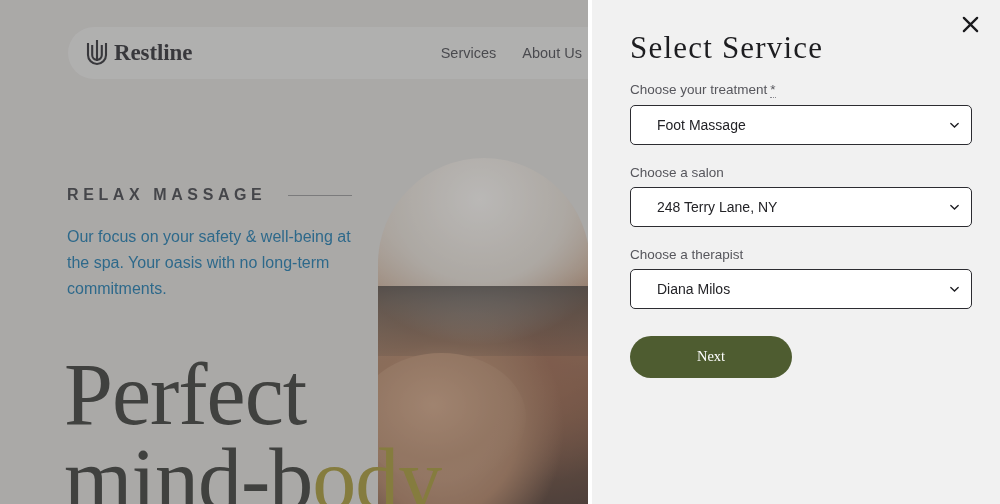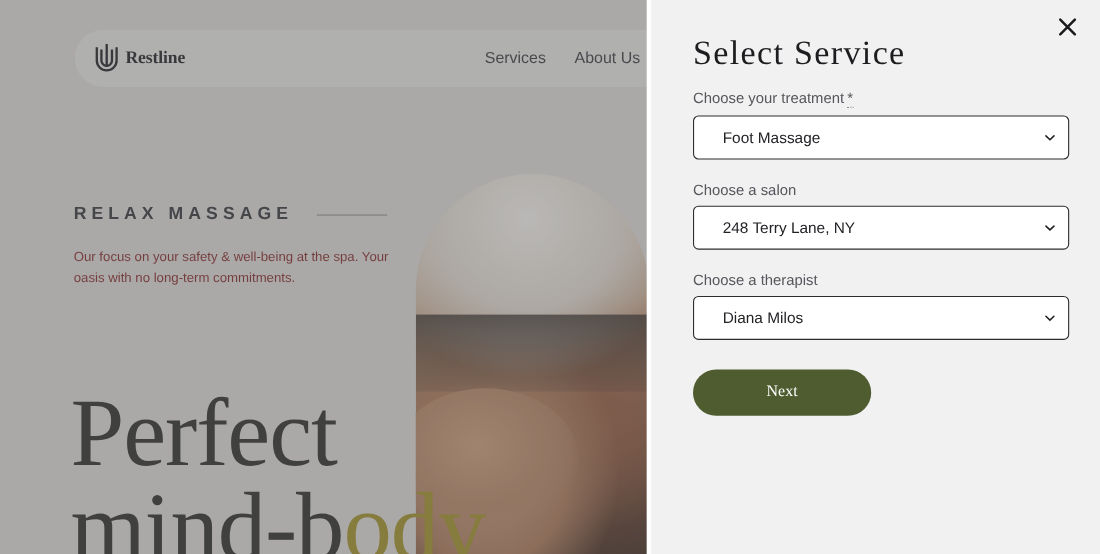--- a/index.html
+++ b/index.html
@@ -14,42 +14,42 @@
   .site { position:absolute; inset:0; background:#d9d7d3; }
 
   .site-header {
     position:absolute; left:68px; top:27px; width:600px; height:52px;
     background:rgba(255,255,255,0.30); border-radius:26px;
     display:flex; align-items:center; padding:0 18px;
   }
   .logo-wrap { display:flex; align-items:center; gap:6px; }
   .logo-mark { width:22px; height:28px; display:block; }
   .logo-text {
-    font-family:"Liberation Serif", serif; font-size:16px; font-weight:700;
+    font-family:"Liberation Serif", serif; font-size:23px; font-weight:700;
     color:#15151a; letter-spacing:-.1px;text-align:center;
   }
   .nav { display:flex; align-items:center; gap:26px; margin-left:auto; }
   .nav-link {
     font-size:14.5px; color:#33343a; white-space:nowrap;
     display:flex; align-items:center; gap:4px; cursor:pointer;
   }
   .nav-chev { width:9px; height:9px; display:block; }
 
   .eyebrow-row {
     position:absolute; left:67px; top:186px;
     display:flex; align-items:center; gap:22px;
   }
   .eyebrow {
     font-size:16px; font-weight:700; letter-spacing:4.6px; color:#2c2d32;
   }
   .eyebrow-line { width:64px; height:1px; background:rgba(40,40,45,.45); }
 
   .lede {
     position:absolute; left:67px; top:224px; width:300px;
-    font-size:12px; line-height:1.62; color:#7f1d1d;
+    font-size:16px; line-height:1.62; color:#0369a1;
   }
 
   .display {
     position:absolute; left:64px; top:352px; width:560px;
     font-family:"Liberation Serif", serif; font-weight:400;
     font-size:88px; line-height:.97; color:#24251f; letter-spacing:-1px;
   }
   .display .gold { color:#9a8a1e; }
 
   .hero-photo {

